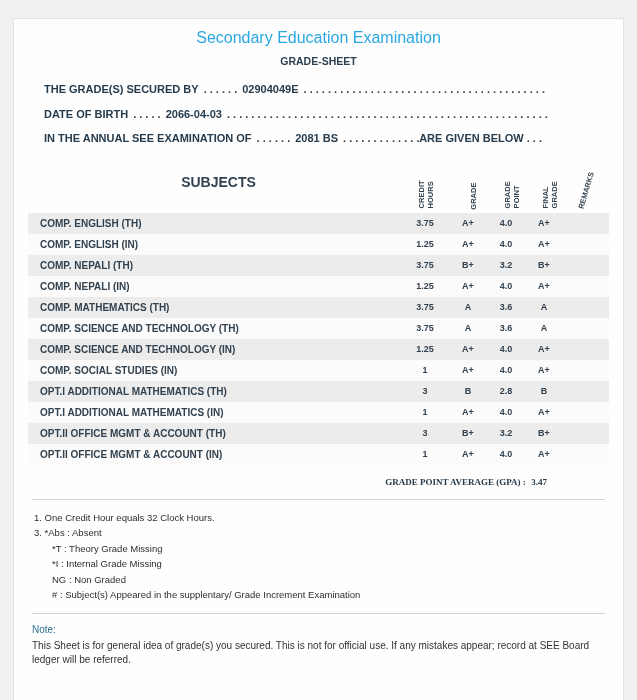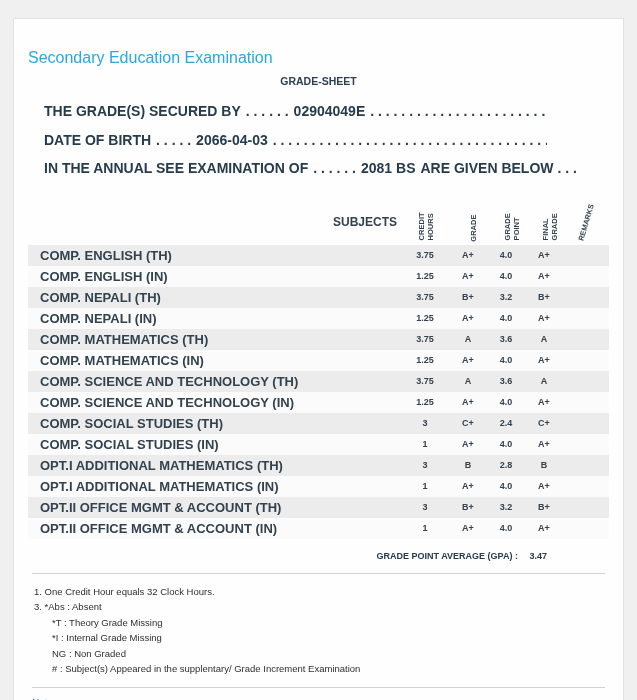--- a/index.html
+++ b/index.html
@@ -10,37 +10,37 @@
     color: #2c3e50;
   }
   .panel {
     margin: 18px 13px 0 13px;
     background: #fefefe;
     border: 1px solid #e2e2e2;
     padding: 10px 14px 14px 14px;
     min-height: 700px;
   }
   .title {
-    text-align: left;
+    text-align: center;
     color: #2aa7e0;
     font-size: 16px;
     font-weight: 400;
-    margin: 20px 0 6px 0;
+    margin: 0 0 6px 0;
   }
   .subtitle {
     text-align: center;
     font-size: 10.5px;
     font-weight: 700;
     color: #2c3e50;
     margin: 8px 0 16px 0;
   }
   .iline {
     display: flex;
     align-items: baseline;
-    font-size: 14px;
+    font-size: 11px;
     font-weight: 700;
     color: #263b4c;
     padding: 0 62px 0 16px;
     margin-bottom: 12.5px;
     white-space: nowrap;
   }
   .iline span { flex: none; margin-right: 5px; }
   .iline .fill { flex: 1 1 0; min-width: 0; overflow: hidden; margin-right: 0; }
   table {
     width: 100%;
@@ -48,25 +48,25 @@
     margin-top: 4px;
     table-layout: fixed;
   }
   th, td {
     font-size: 9px;
     color: #33424f;
     padding: 4px 4px;
     line-height: 13px;
   }
   th.th-subjects {
-    text-align: right;
+    text-align: center;
     vertical-align: bottom;
     padding-left: 12px;
-    padding-bottom: 16px;
-    font-size: 12px;
+    padding-bottom: 24px;
+    font-size: 14px;
   }
   th.rot-cell {
     height: 56px;
     vertical-align: middle;
     text-align: center;
     padding: 0;
     overflow: visible;
   }
   .w-ch { width: 48px; } .w-g { width: 38px; } .w-gp { width: 38px; }
   .w-fg { width: 38px; } .w-r { width: 46px; }
@@ -76,30 +76,30 @@
     transform: rotate(-90deg);
     white-space: pre-line;
     text-align: left;
     font-size: 7.5px;
     line-height: 1.25;
     font-weight: 700;
   }
   .rot.slant { transform: rotate(-74deg); }
   tbody tr:nth-child(odd) { background: #ececec; }
   tbody tr:nth-child(even) { background: #fbfbfb; }
-  td.subject { font-weight: 700; padding-left: 12px; font-size: 13px; }
+  td.subject { font-weight: 700; padding-left: 12px; font-size: 10px; }
   td.center { text-align: center; font-weight: 600; }
   .gpa-line {
     text-align: right;
     font-size: 9px;
     font-weight: 700;
     color: #263b4c;
     padding: 12px 62px 2px 0;
   }
-  .gpa-line span { margin-left: 9px; }
+  .gpa-line span { margin-left: 3px; font-family: Liberation Serif, serif; }
   hr.divider {
     border: none;
     border-top: 1px solid #d2d2d2;
     margin: 10px 4px;
   }
   .notes { padding-left: 6px; }
   .note-line {
     font-size: 9.5px;
     color: #2e2e2e;
     line-height: 15.5px;
@@ -197,49 +197,33 @@
         </tr>
         <tr>
           <td class="subject">COMP. MATHEMATICS (TH)</td>
           <td class="center">3.75</td>
           <td class="center">A</td>
           <td class="center">3.6</td>
           <td class="center">A</td>
           <td class="center"></td>
         </tr>
         <tr>
-          <td class="subject">COMP. MATHEMATICS (IN)</td>
-          <td class="center">1.25</td>
-          <td class="center">A+</td>
-          <td class="center">4.0</td>
-          <td class="center">A+</td>
-          <td class="center"></td>
-        </tr>
-        <tr>
           <td class="subject">COMP. SCIENCE AND TECHNOLOGY (TH)</td>
           <td class="center">3.75</td>
           <td class="center">A</td>
           <td class="center">3.6</td>
           <td class="center">A</td>
           <td class="center"></td>
         </tr>
         <tr>
           <td class="subject">COMP. SCIENCE AND TECHNOLOGY (IN)</td>
           <td class="center">1.25</td>
           <td class="center">A+</td>
           <td class="center">4.0</td>
           <td class="center">A+</td>
-          <td class="center"></td>
-        </tr>
-        <tr>
-          <td class="subject">COMP. SOCIAL STUDIES (TH)</td>
-          <td class="center">3</td>
-          <td class="center">C+</td>
-          <td class="center">2.4</td>
-          <td class="center">C+</td>
           <td class="center"></td>
         </tr>
         <tr>
           <td class="subject">COMP. SOCIAL STUDIES (IN)</td>
           <td class="center">1</td>
           <td class="center">A+</td>
           <td class="center">4.0</td>
           <td class="center">A+</td>
           <td class="center"></td>
         </tr>

